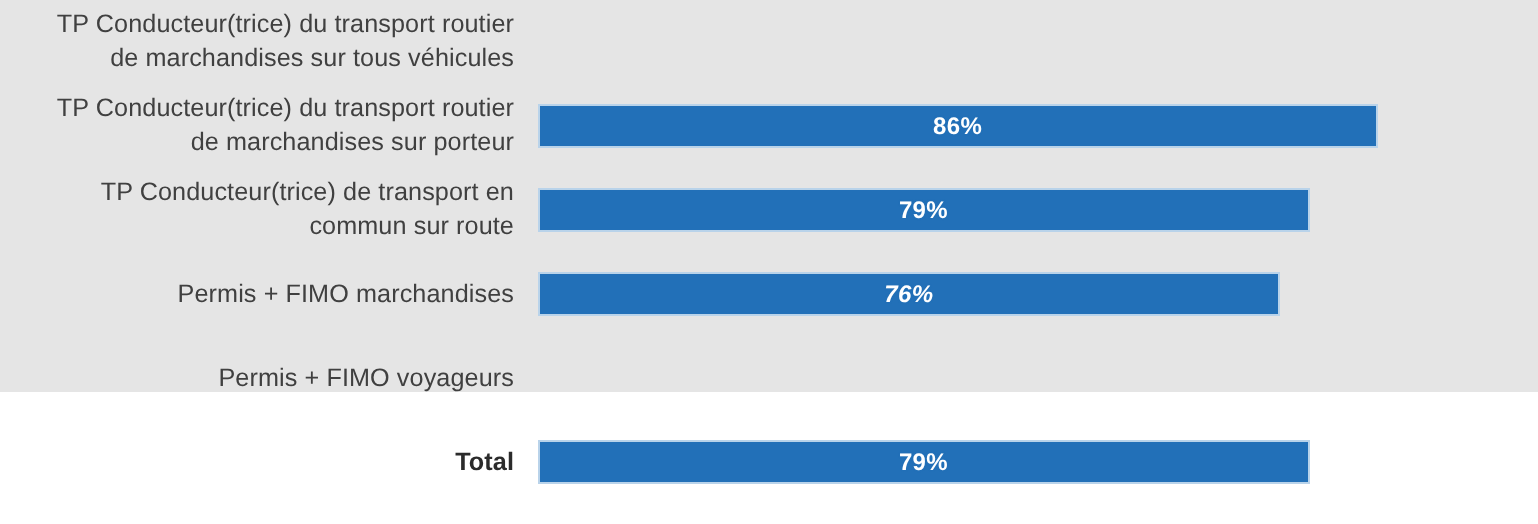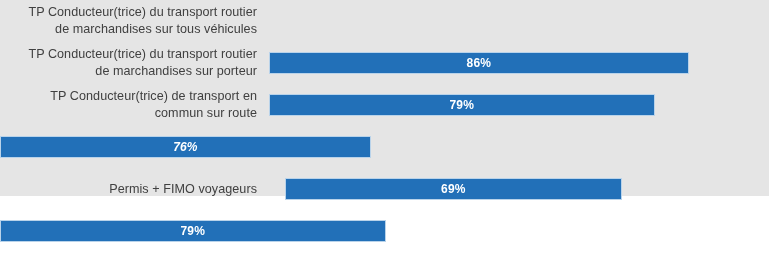--- a/index.html
+++ b/index.html
@@ -109,37 +109,34 @@
       <div class="cat-label">TP Conducteur(trice) de transport en
 commun sur route</div>
       <div class="bar-area">
         <div class="bar" id="bar-2" style="width: 385.52px; background: rgb(34, 112, 184); border-color: rgb(185, 211, 234);">
           <span class="bar-value">79%</span>
         </div>
       </div>
     </div>
 
     <div class="bar-row" style="top:126px;">
+      <div class="cat-label">Permis + FIMO marchandises</div>
       <div class="bar-area">
         <div class="bar" id="bar-3" style="width: 370.88px; background: rgb(34, 112, 184); border-color: rgb(185, 211, 234); font-style: italic;">
           <span class="bar-value">76%</span>
         </div>
       </div>
     </div>
 
-    <div class="bar-row" style="top:168px;gap:16px;">
+    <div class="bar-row" style="top:168px;">
       <div class="cat-label">Permis + FIMO voyageurs</div>
-      <div class="bar-area">
-        <div class="bar" id="bar-4" style="width: 336.72px; background: rgb(34, 112, 184); border-color: rgb(185, 211, 234);">
-          <span class="bar-value">69%</span>
-        </div>
-      </div>
     </div>
 
     <div class="bar-row" style="top:210px;">
+      <div class="cat-label bold">Total</div>
       <div class="bar-area">
         <div class="bar" id="bar-5" style="width: 385.52px; background: rgb(34, 112, 184); border-color: rgb(185, 211, 234);">
           <span class="bar-value">79%</span>
         </div>
       </div>
     </div>
 
   </div>
 </div>
 

